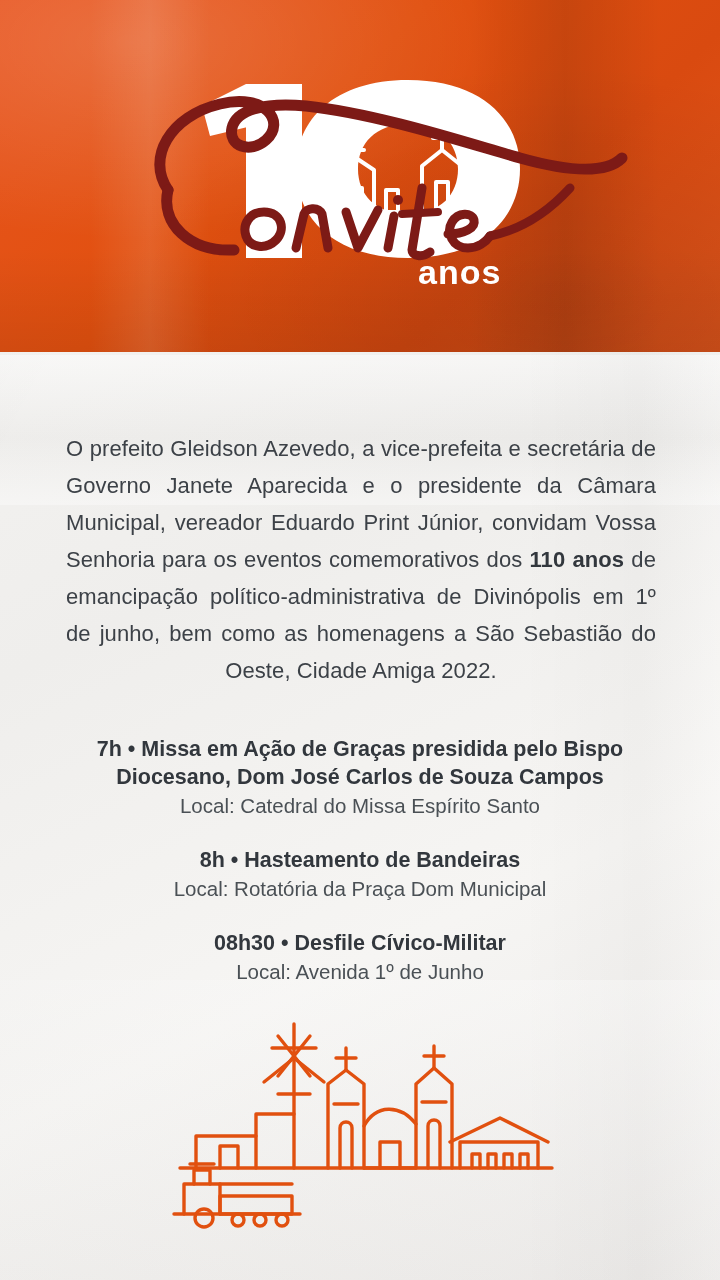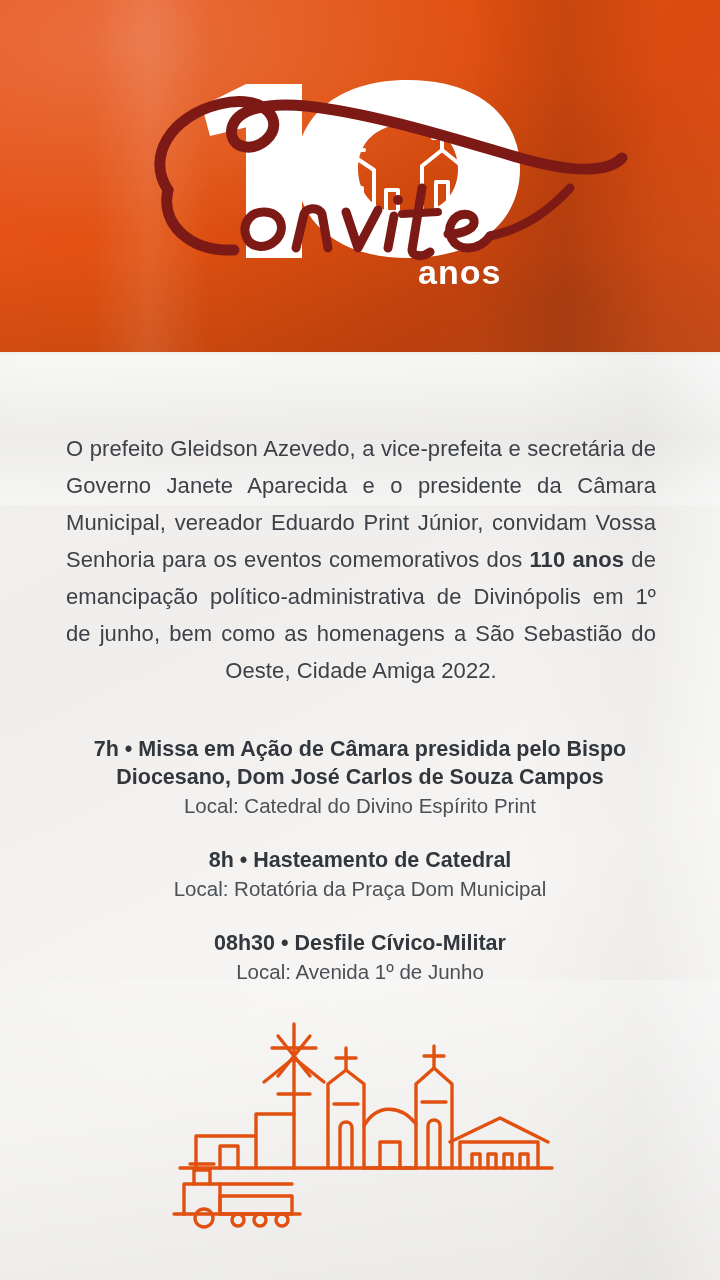--- a/index.html
+++ b/index.html
@@ -214,26 +214,26 @@
     </div>
   </div>
 
   <div class="intro">
     <span>O prefeito Gleidson Azevedo, a vice-prefeita e secretária de Governo Janete Aparecida e o presidente da Câmara Municipal, vereador Eduardo Print Júnior, convidam Vossa Senhoria para os eventos comemorativos dos </span><b>110 anos</b><span> de emancipação político-administrativa de Divinópolis em 1º de junho, bem como as homenagens a São Sebastião do Oeste, Cidade Amiga 2022.</span>
   </div>
 
   <div class="schedule">
 
     <div class="sched-item">
-      <div class="sched-title">7h • Missa em Ação de Câmara presidida pelo Bispo Diocesano, Dom José Carlos de Souza Campos</div>
-      <div class="sched-local">Local: Catedral do Divino Espírito Print</div>
+      <div class="sched-title">7h • Missa em Ação de Graças presidida pelo Bispo Diocesano, Dom José Carlos de Souza Campos</div>
+      <div class="sched-local">Local: Catedral do Missa Espírito Santo</div>
     </div>
 
     <div class="sched-item">
-      <div class="sched-title">8h • Hasteamento de Catedral</div>
+      <div class="sched-title">8h • Hasteamento de Bandeiras</div>
       <div class="sched-local">Local: Rotatória da Praça Dom Municipal</div>
     </div>
 
     <div class="sched-item">
       <div class="sched-title">08h30 • Desfile Cívico-Militar</div>
       <div class="sched-local">Local: Avenida 1º de Junho</div>
     </div>
 
   </div>
 

